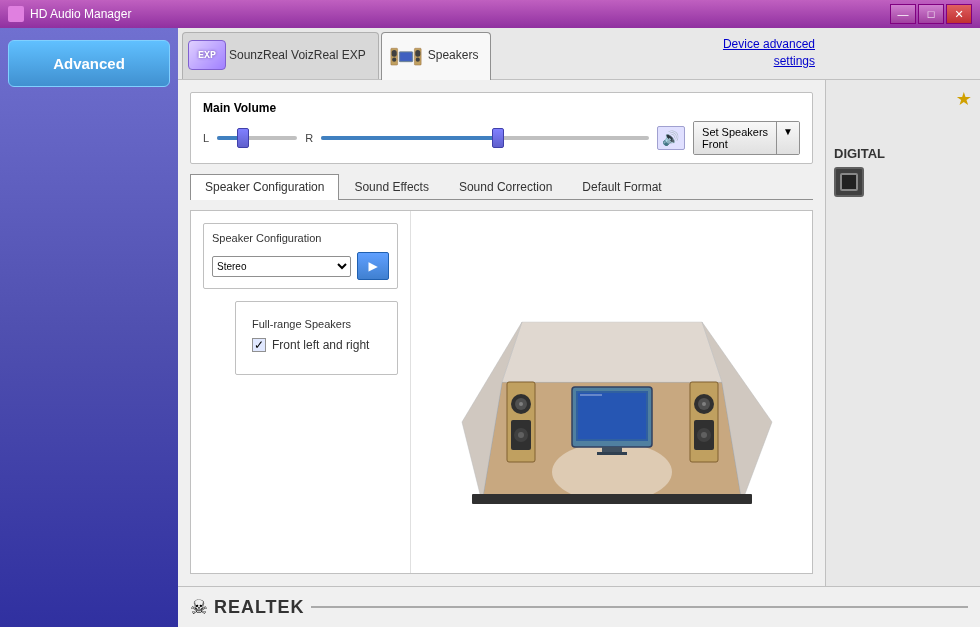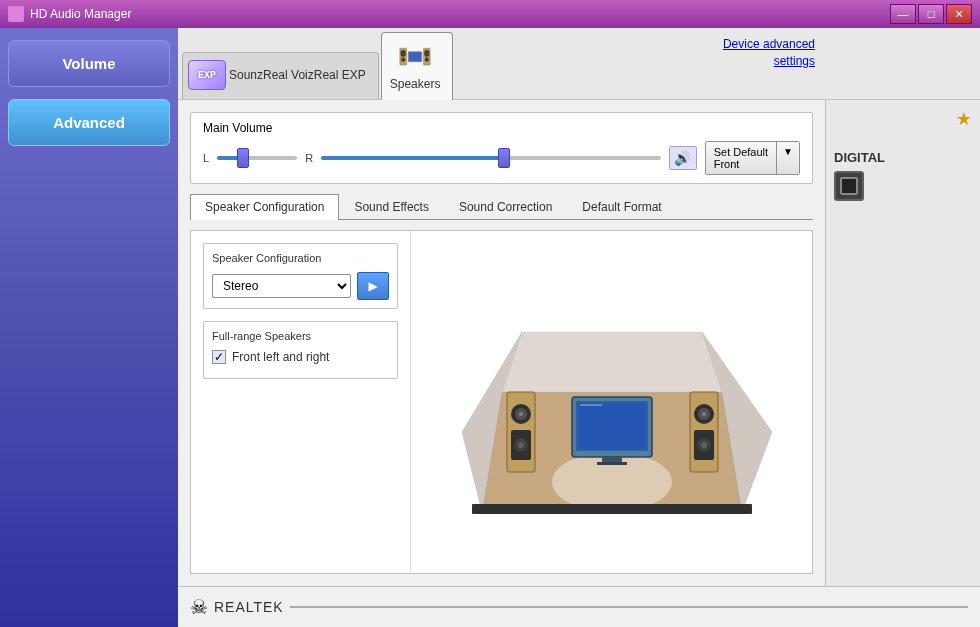--- a/index.html
+++ b/index.html
@@ -122,21 +122,21 @@
       gap: 10px;
     }
 
     
     .volume-section {
       background: white;
       border: 1px solid #c0c0c0;
       padding: 8px 12px;
       border-radius: 2px;
     }
-    .volume-label { font-weight: normal; font-size: 12px; margin-bottom: 6px; }
+    .volume-label { font-weight: bold; font-size: 12px; margin-bottom: 6px; }
     .volume-controls {
       display: flex;
       align-items: center;
       gap: 8px;
     }
     .vol-channel { font-size: 11px; color: #444; }
     .slider-track {
       flex: 1;
       height: 4px;
       background: #c0c0c0;
@@ -231,41 +231,42 @@
       color: #333;
       margin-bottom: 8px;
     }
     .config-row {
       display: flex;
       align-items: center;
       gap: 6px;
     }
     .config-select {
       flex: 1;
-      padding: 3px 6px;
+      padding: 3px 0;
       border: 1px solid #909090;
       background: white;
-      font-size: 12px;
+      font-size: 10px;
       border-radius: 2px;
       cursor: pointer;
     }
     .play-btn {
       width: 32px; height: 28px;
       background: linear-gradient(to bottom, #60a0ff, #4080d0);
       border: 1px solid #2060b0;
       border-radius: 2px;
       display: flex; align-items: center; justify-content: center;
       cursor: pointer;
       color: white;
       font-size: 12px;
     }
     .fullrange-group {
       border: 1px solid #c0c0c0;
-      padding: 8px;
-      border-radius: 2px;
+      padding: 16px;
+      border-radius: 2px;
+      margin-left: 32px;
     }
     .fullrange-title { font-size: 11px; color: #333; margin-bottom: 8px; }
     .checkbox-row {
       display: flex; align-items: center; gap: 6px;
       margin-bottom: 6px;
     }
     .checkbox-item {
       width: 14px; height: 14px;
       border: 1px solid #909090;
       background: white;
@@ -332,22 +333,22 @@
       align-items: center;
       gap: 6px;
       padding: 8px 12px;
       background: #f0f0f0;
       border-top: 1px solid #c0c0c0;
     }
     .realtek-skull {
       font-size: 20px;
     }
     .realtek-text {
-      font-size: 14px;
-      font-weight: normal;
+      font-size: 18px;
+      font-weight: bold;
       color: #333;
       letter-spacing: 1px;
     }
     .realtek-line {
       flex: 1;
       height: 2px;
       background: #aaa;
     }
     .yellow-star {
       color: #d0a000;
@@ -380,21 +381,20 @@
   <div class="title-controls">
     <button class="title-btn">—</button>
     <button class="title-btn">□</button>
     <button class="title-btn close">✕</button>
   </div>
 </div>
 
 <div class="app-body">
 
   <div class="sidebar">
-    <div class="sidebar-btn">Volume</div>
     <div class="sidebar-btn active">Advanced</div>
   </div>
 
   <div class="content-area" style="position:relative;">
 
     <div style="position:absolute; top:8px; right:165px; text-align:right; z-index:10;">
       <a style="color:#0000cc; text-decoration:underline; font-size:12px; cursor:pointer; line-height:1.4;">
         <span>Device advanced</span><br>
         <span>settings</span>
       </a>
@@ -407,21 +407,21 @@
           <div style="display:flex; align-items:center; gap:2px;">
             <div style="width:38px; height:30px; background:linear-gradient(135deg,#e0d0ff,#a080ff); border-radius:4px; border:1px solid #8060d0; display:flex; align-items:center; justify-content:center;">
               <span style="font-size:10px; font-weight:bold; color:white; text-shadow:0 0 3px #6040a0;font-family:Liberation Mono, monospace;">EXP</span>
             </div>
           </div>
         </div>
         <span>SounzReal VoizReal EXP</span>
       </div>
 
 
-      <div class="tab active" style="align-items:center;flex-direction:column;">
+      <div class="tab active" style="align-items:center;">
         <div class="tab-icon">
           <svg width="38" height="32" viewBox="0 0 38 32">
 
             <rect x="1" y="8" width="8" height="20" rx="1" fill="#c0a060" stroke="#906030" stroke-width="0.5"></rect>
             <rect x="2" y="10" width="6" height="8" rx="3" fill="#404040"></rect>
             <rect x="2.5" y="19" width="5" height="5" rx="2.5" fill="#404040"></rect>
 
             <rect x="29" y="8" width="8" height="20" rx="1" fill="#c0a060" stroke="#906030" stroke-width="0.5"></rect>
             <rect x="30" y="10" width="6" height="8" rx="3" fill="#404040"></rect>
             <rect x="30.5" y="19" width="5" height="5" rx="2.5" fill="#404040"></rect>
@@ -451,21 +451,21 @@
 
             <div class="slider-track" style="flex:1;">
               <div class="slider-fill" style="width:55%;"></div>
               <div class="slider-thumb" style="left:52%;"></div>
             </div>
 
             <div class="vol-icon">🔊</div>
 
             <div class="set-default-btn">
               <div class="set-default-main">
-                <div>Set Default</div>
+                <div>Set Speakers</div>
                 <div>Front</div>
               </div>
               <div class="set-default-arrow">▼</div>
             </div>
           </div>
         </div>
 
         <div class="sub-tab-bar">
           <div class="sub-tab active">Speaker Configuration</div>
           <div class="sub-tab">Sound Effects</div>
@@ -549,21 +549,21 @@
         </div>
       </div>
 
       <div class="right-panel">
 
         <div style="display:flex; justify-content:flex-end; margin-bottom:2px;">
           <span class="yellow-star">★</span>
         </div>
 
 
-        <div class="digital-section" style="margin-top:8px;">
+        <div class="digital-section" style="margin-top:24px;">
           <div class="digital-section-title">DIGITAL</div>
           <div class="jack-row">
             <div class="digital-jack">
               <div class="digital-jack-inner"></div>
             </div>
           </div>
         </div>
       </div>
     </div>
 

